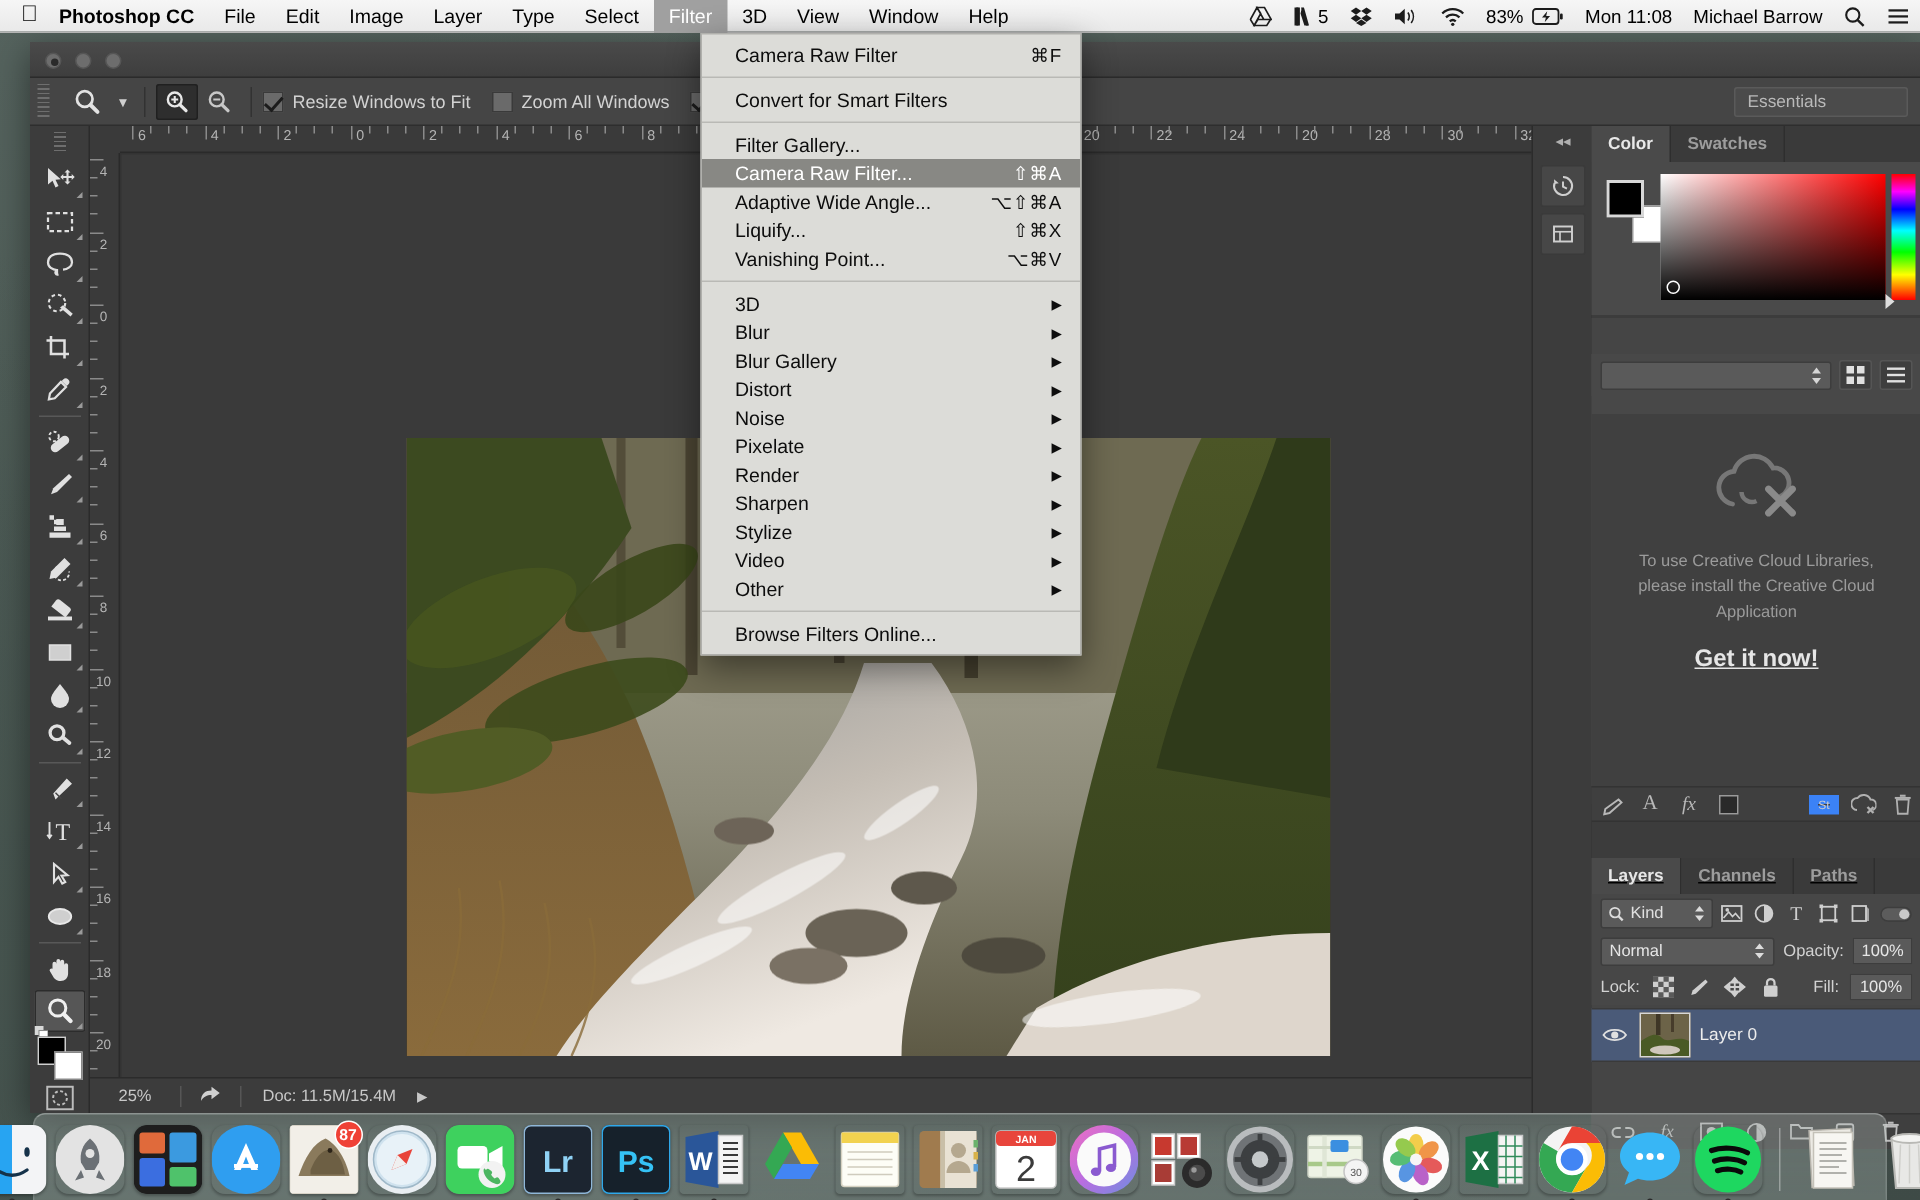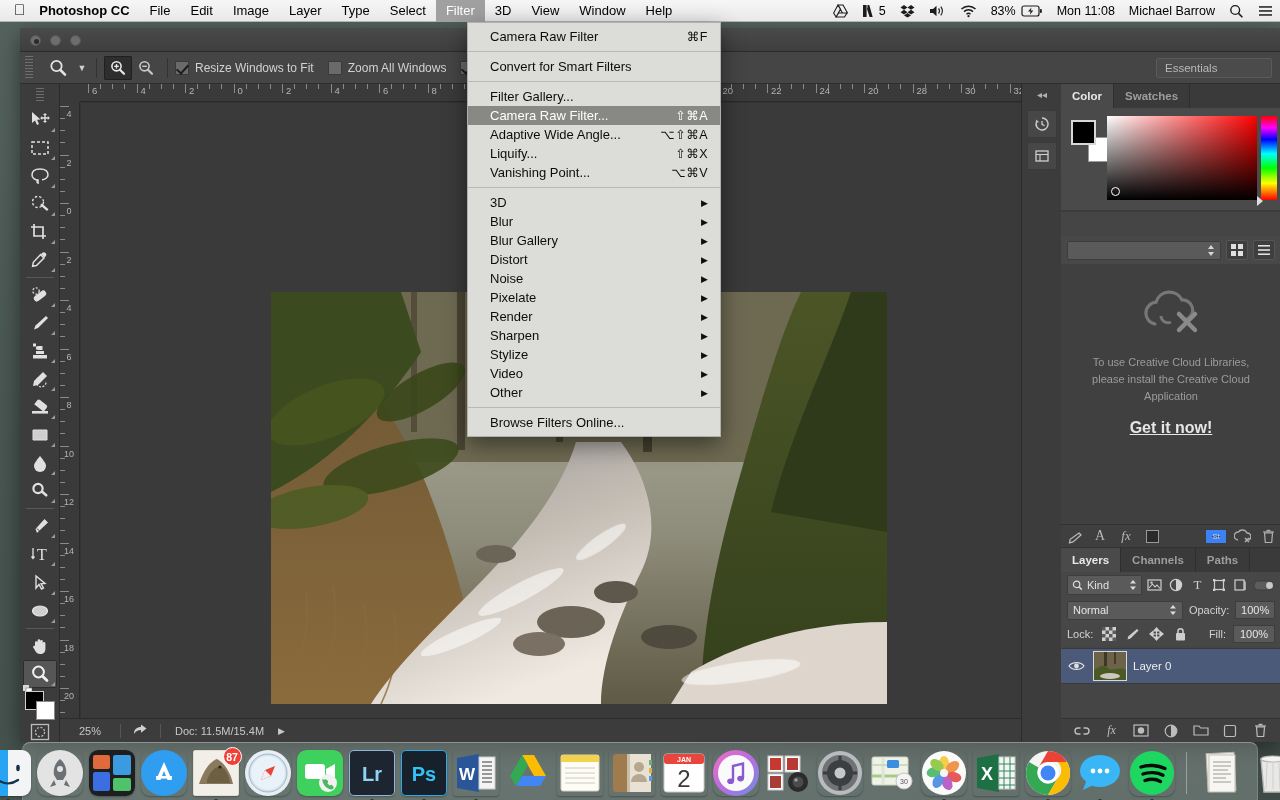--- a/index.html
+++ b/index.html
@@ -204,33 +204,33 @@
   
   #lib-panel { position:absolute; left:0; top:128px; width:220px; height:312px; background:#454545; }
   #lib-body { position:absolute; left:0; top:24px; width:220px; height:288px; background:#484848;}
   #lib-toolbar { position:absolute; left:0; top:0; width:220px; height:28px; background:#484848;
     display:flex; align-items:center; padding:0 6px; gap:5px; }
   #lib-select { flex:1; height:19px; background:#5a5a5a; border:1px solid #3d3d3d; border-radius:2px;
     display:flex; align-items:center; padding:0 5px; font-size:11px; color:#d0d0d0; }
   .lib-stepper { margin-left:auto; display:flex; flex-direction:column; gap:1px; }
   .lib-ibtn { width:22px; height:20px; background:#3e3e3e; border:1px solid #555;
     display:flex; align-items:center; justify-content:center; border-radius:2px; }
-  #lib-content { position:absolute; left:0; top:28px; width:220px; height:260px; background:#404040;
+  #lib-content { position:absolute; left:0; top:40px; width:220px; height:260px; background:#404040;
     display:flex; flex-direction:column; align-items:center; padding-top:22px; }
   #lib-msg { text-align:center; font-size:11px; color:#9b9b9b; line-height:17px; margin-top:16px; width:190px;}
   #lib-link { margin-top:14px; font-size:16px; color:#e6e6e6; font-weight:bold; text-decoration:underline; }
 
   
   #mini-bar { position:absolute; left:0; top:440px; width:220px; height:24px; background:#3f3f3f;
     display:flex; align-items:center; border-top:1px solid #333; border-bottom:1px solid #333; }
   .mini-ic { width:26px; height:22px; display:flex; align-items:center; justify-content:center; }
   .mini-right { margin-left:auto; display:flex; }
 
   
-  #layers-panel { position:absolute; left:0; top:464px; width:220px; height:194px; background:#454545; }
+  #layers-panel { position:absolute; left:0; top:488px; width:220px; height:194px; background:#454545;text-decoration:underline; }
   #layers-body { position:absolute; left:0; top:24px; width:220px; height:170px; }
   #filter-row { height:26px; display:flex; align-items:center; padding:0 6px; gap:4px; background:#474747;}
   #kind-select { width:92px; height:20px; background:#5a5a5a; border:1px solid #3d3d3d; border-radius:2px;
     display:flex; align-items:center; gap:4px; padding:0 4px; font-size:11px; color:#e0e0e0; }
   .kind-arrows { margin-left:auto; display:flex; flex-direction:column; line-height:5px; font-size:7px; color:#ddd;}
   .filt-ic { width:22px; height:20px; display:flex; align-items:center; justify-content:center;}
   #blend-row { height:24px; display:flex; align-items:center; padding:0 6px; gap:6px; background:#474747;}
   #blend-select { width:122px; height:19px; background:#5a5a5a; border:1px solid #3d3d3d; border-radius:2px;
     display:flex; align-items:center; padding:0 5px; font-size:11px; color:#e6e6e6;}
   .lbl { font-size:11px; color:#d2d2d2; white-space:nowrap;}

